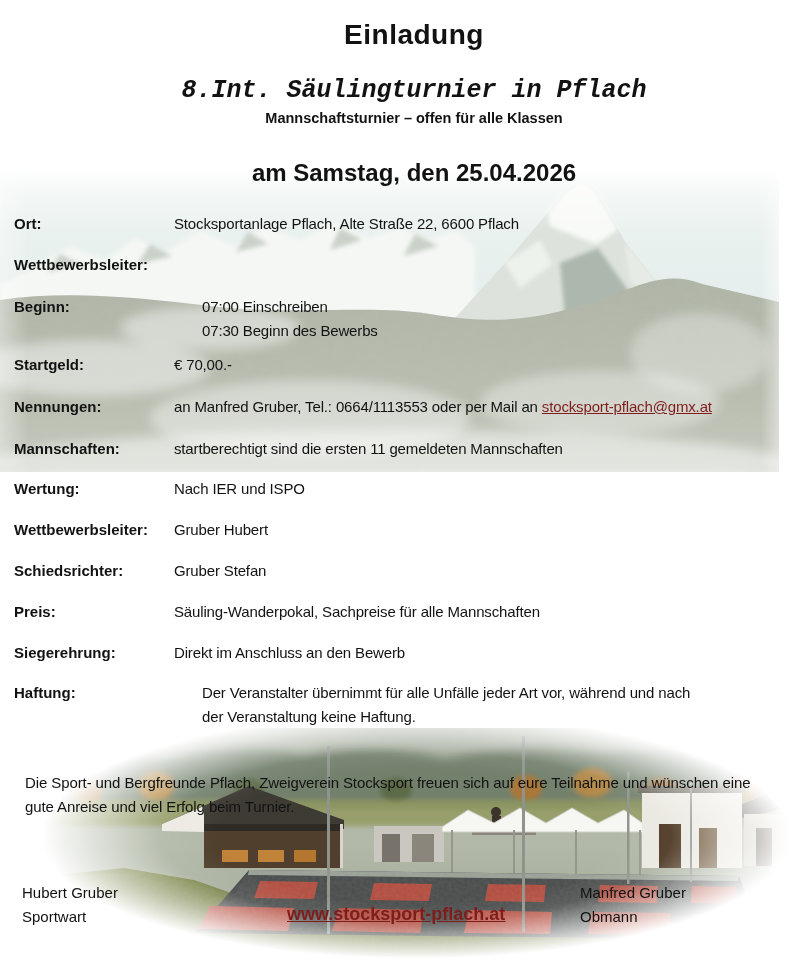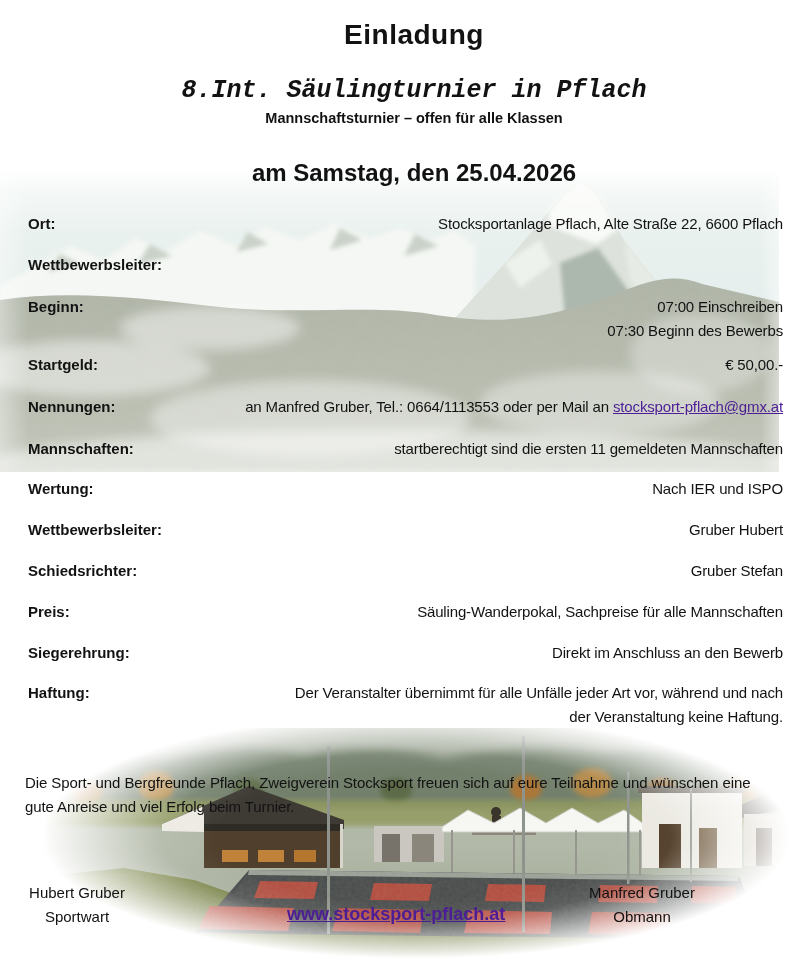--- a/index.html
+++ b/index.html
@@ -24,29 +24,29 @@
     -webkit-mask-image:radial-gradient(ellipse 52% 55% at 50% 47%,#000 52%,rgba(0,0,0,.92) 66%,rgba(0,0,0,.45) 82%,transparent 97%);
     mask-image:radial-gradient(ellipse 52% 55% at 50% 47%,#000 52%,rgba(0,0,0,.92) 66%,rgba(0,0,0,.45) 82%,transparent 97%);
   }
   
   .hdr{position:absolute;left:0;width:100%;text-align:center;z-index:2;margin:0;}
   .title{top:19px;font-size:28px;font-weight:bold;letter-spacing:.5px;}
   .event-title{top:76px;font-size:25px;font-weight:bold;font-style:italic;}
   .event-subtitle{top:110px;font-size:14.5px;font-weight:bold;}
   .event-date{top:137px;font-size:24px;font-weight:bold;}
   
-  .rows{position:absolute;left:28px;top:0;width:755px;height:100%;z-index:2;text-align:right;}
+  .rows{position:absolute;left:14px;top:0;width:755px;height:100%;z-index:2;}
   .row{position:absolute;left:0;width:100%;font-size:15px;line-height:24px;}
   .row .label{position:absolute;left:0;top:0;font-weight:bold;white-space:nowrap;}
   .row .value{position:absolute;left:160px;top:0;width:595px;letter-spacing:-0.15px;}
-  .vline{display:block;}
-  a.link{color:#4c1d95;text-decoration:underline;cursor:pointer;}
+  .vline{display:block;margin-left:28px;}
+  a.link{color:#7f1d1d;text-decoration:underline;cursor:pointer;}
   
   .closing{position:absolute;left:25px;top:756px;width:758px;font-size:15px;line-height:24px;z-index:2;letter-spacing:-0.1px;}
-  .sig{position:absolute;z-index:2;text-align:center;font-size:15px;line-height:24px;}
+  .sig{position:absolute;z-index:2;font-size:15px;line-height:24px;}
   .sig-left{left:22px;top:881px;width:110px;}
   .sig-right{left:580px;top:881px;width:124px;}
   .site-link{position:absolute;left:287px;top:904px;z-index:2;font-size:18px;font-weight:bold;}
 </style>
 </head>
 <body>
 
 <div class="page">
 
   <div class="mountain-bg">
@@ -229,21 +229,21 @@
     <div class="row" style="top:295px">
       <div class="label">Beginn:</div>
       <div class="value">
         <span class="vline">07:00 Einschreiben</span>
         <span class="vline">07:30 Beginn des Bewerbs</span>
       </div>
     </div>
 
     <div class="row" style="top:353px">
       <div class="label">Startgeld:</div>
-      <div class="value">€ 50,00.-</div>
+      <div class="value">€ 70,00.-</div>
     </div>
 
     <div class="row" style="top:395px">
       <div class="label">Nennungen:</div>
       <div class="value"><span>an Manfred Gruber, Tel.: 0664/1113553 oder per Mail an </span><a class="link">stocksport-pflach@gmx.at</a></div>
     </div>
 
     <div class="row" style="top:437px">
       <div class="label">Mannschaften:</div>
       <div class="value">startberechtigt sind die ersten 11 gemeldeten Mannschaften</div>

